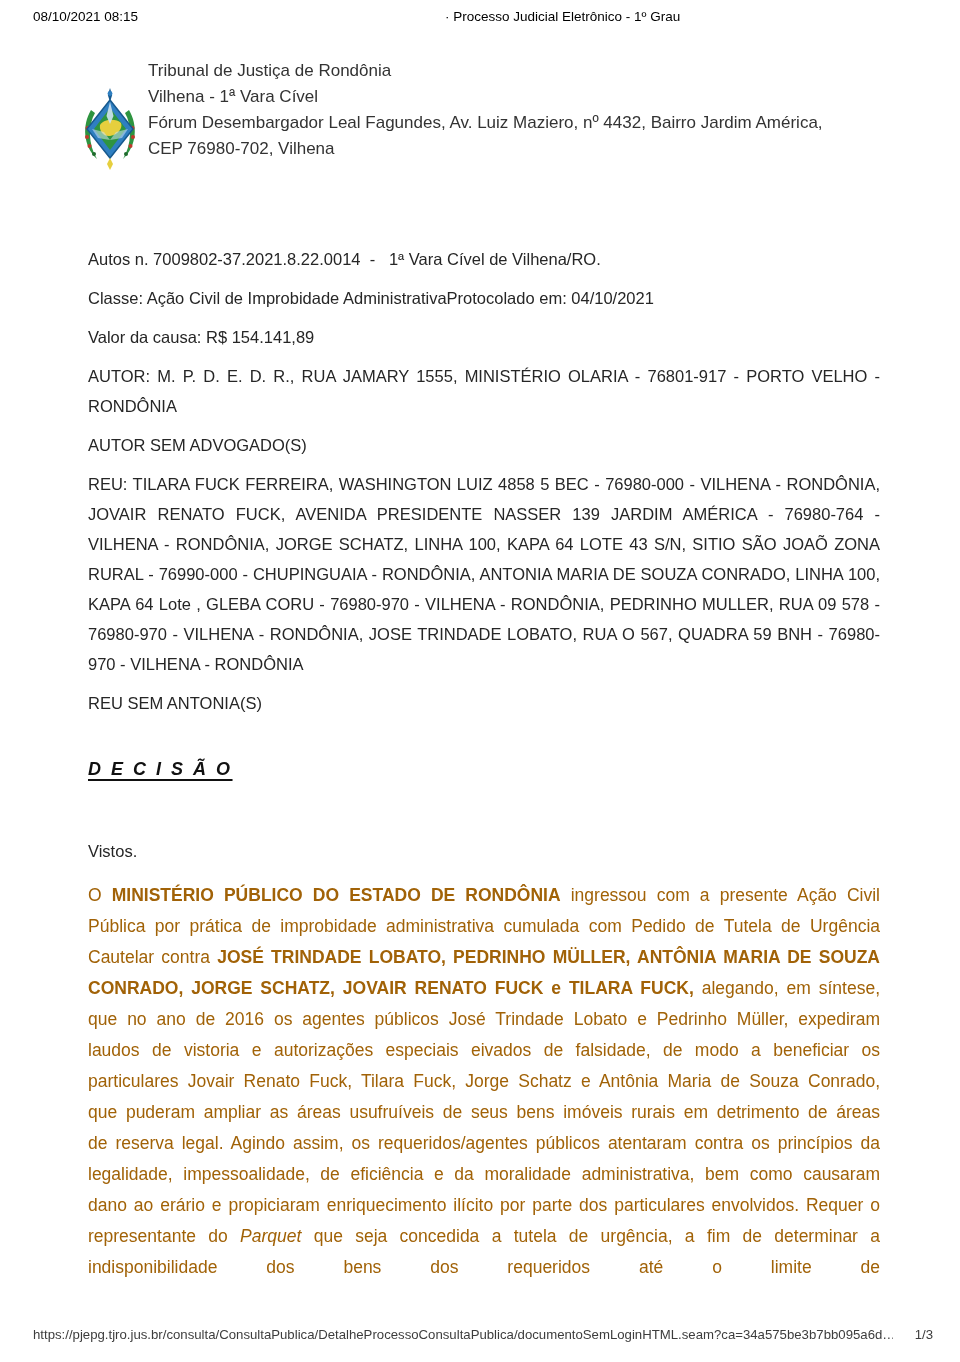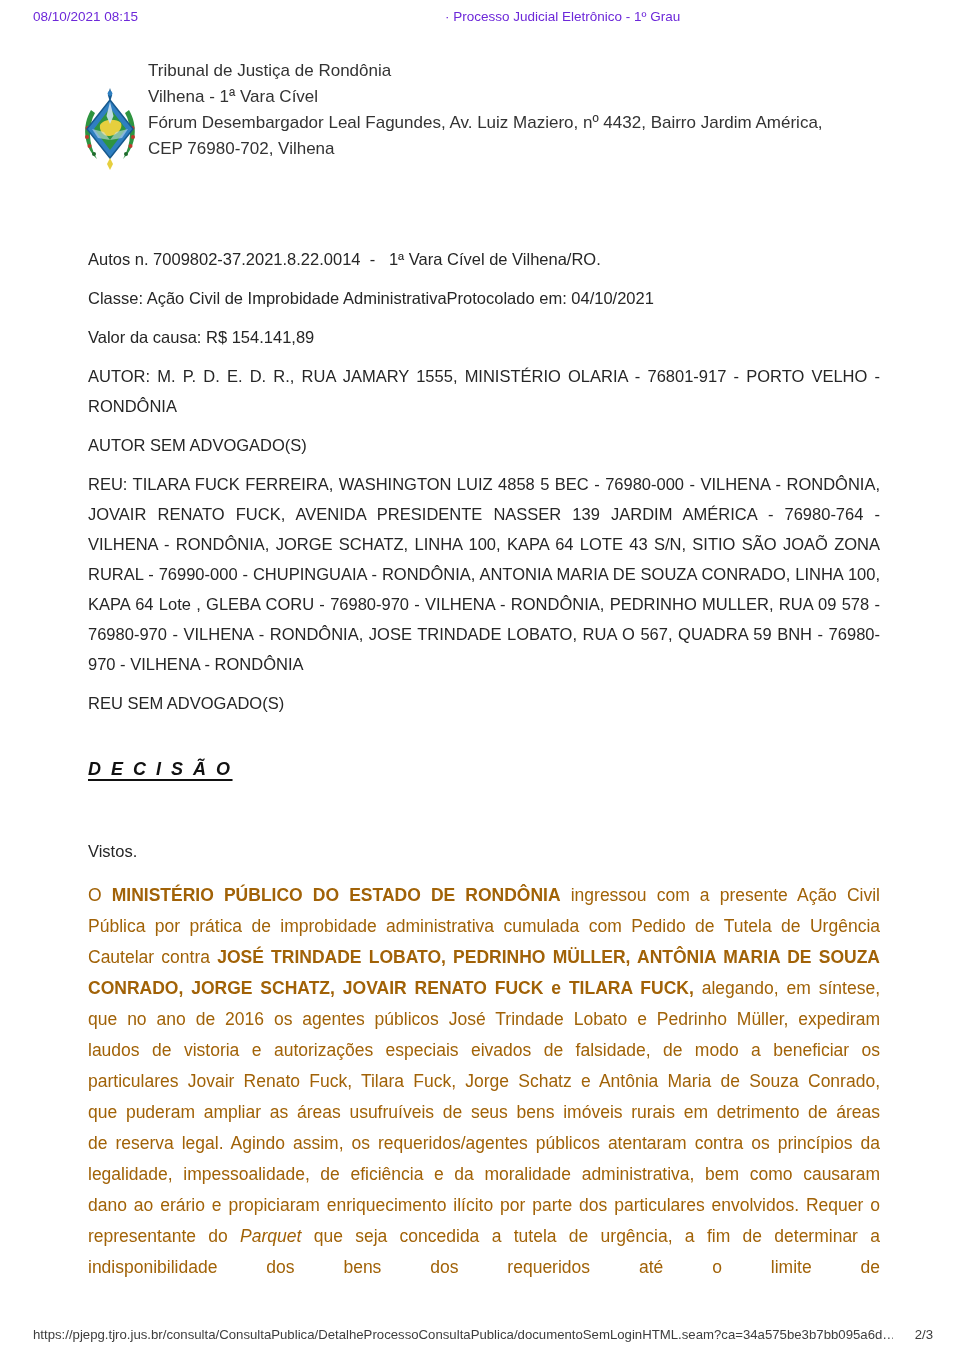--- a/index.html
+++ b/index.html
@@ -2,21 +2,21 @@
 <html><head>
 <meta charset="utf-8">
 <style>
   * { margin:0; padding:0; box-sizing:border-box; }
   html, body { background:#ffffff; }
   body {
     width:960px; height:1362px; position:relative; overflow:hidden;
     font-family:"Liberation Sans","DejaVu Sans",sans-serif;
     color:#222222;
   }
-  .print-meta { position:absolute; font-size:13.5px; color:#6d28d9; white-space:nowrap; }
+  .print-meta { position:absolute; font-size:13.5px; color:#000000; white-space:nowrap; }
   .meta-date  { top:9px;  left:33px; }
   .meta-title { top:9px;  left:445px; }
 
   .court-header { position:absolute; top:58px; left:80px; width:810px; }
   .logo { position:absolute; top:30px; left:0; width:60px; height:82px; }
   .court-lines { margin-left:68px; font-size:17px; line-height:26px; color:#333333; }
   .court-title { font-weight:700; font-size:17.5px; color:#1b1b1b; letter-spacing:.1px; }
 
   .content { position:absolute; left:88px; top:244px; width:792px;
              font-size:16.5px; line-height:30px; color:#262626; }
@@ -90,25 +90,25 @@
   </div>
 </div>
 
 <div class="content">
   <p class="pre">Autos n. 7009802-37.2021.8.22.0014  -   1ª Vara Cível de Vilhena/RO.</p>
   <p>Classe: Ação Civil de Improbidade AdministrativaProtocolado em: 04/10/2021</p>
   <p>Valor da causa: R$ 154.141,89</p>
   <p class="just">AUTOR: M. P. D. E. D. R., RUA JAMARY 1555, MINISTÉRIO OLARIA - 76801-917 - PORTO VELHO - RONDÔNIA</p>
   <p>AUTOR SEM ADVOGADO(S)</p>
   <p class="just">REU: TILARA FUCK FERREIRA, WASHINGTON LUIZ 4858 5 BEC - 76980-000 - VILHENA - RONDÔNIA, JOVAIR RENATO FUCK, AVENIDA PRESIDENTE NASSER 139 JARDIM AMÉRICA - 76980-764 - VILHENA - RONDÔNIA, JORGE SCHATZ, LINHA 100, KAPA 64 LOTE 43 S/N, SITIO SÃO JOAÕ ZONA RURAL - 76990-000 - CHUPINGUAIA - RONDÔNIA, ANTONIA MARIA DE SOUZA CONRADO, LINHA 100, KAPA 64 Lote , GLEBA CORU - 76980-970 - VILHENA - RONDÔNIA, PEDRINHO MULLER, RUA 09 578 - 76980-970 - VILHENA - RONDÔNIA, JOSE TRINDADE LOBATO, RUA O 567, QUADRA 59 BNH - 76980-970 - VILHENA - RONDÔNIA</p>
-  <p>REU SEM ADVOGADO(S)</p>
+  <p>REU SEM ANTONIA(S)</p>
 
   <div class="decision-heading-wrap">
     <span class="decision-heading">D E C I S Ã O</span>
   </div>
   <p class="vistos">Vistos.</p>
   <p class="decision-para"><span>O </span><span style="font-weight: 700;">MINISTÉRIO PÚBLICO DO ESTADO DE RONDÔNIA</span><span> ingressou com a presente Ação Civil Pública por prática de improbidade administrativa cumulada com Pedido de Tutela de Urgência Cautelar contra </span><span style="font-weight: 700;">JOSÉ TRINDADE LOBATO, PEDRINHO MÜLLER, ANTÔNIA MARIA DE SOUZA CONRADO, JORGE SCHATZ, JOVAIR RENATO FUCK e TILARA FUCK,</span><span> alegando, em síntese, que no ano de 2016 os agentes públicos José Trindade Lobato e Pedrinho Müller, expediram laudos de vistoria e autorizações especiais eivados de falsidade, de modo a beneficiar os particulares Jovair Renato Fuck, Tilara Fuck, Jorge Schatz e Antônia Maria de Souza Conrado, que puderam ampliar as áreas usufruíveis de seus bens imóveis rurais em detrimento de áreas de reserva legal. Agindo assim, os requeridos/agentes públicos atentaram contra os princípios da legalidade, impessoalidade, de eficiência e da moralidade administrativa, bem como causaram dano ao erário e propiciaram enriquecimento ilícito por parte dos particulares envolvidos. Requer o representante do </span><span style="font-style: italic;">Parquet</span><span> que seja concedida a tutela de urgência, a fim de determinar a indisponibilidade dos bens dos requeridos até o limite de</span></p>
 </div>
 
 <div class="print-footer">
   <span class="footer-url">https://pjepg.tjro.jus.br/consulta/ConsultaPublica/DetalheProcessoConsultaPublica/documentoSemLoginHTML.seam?ca=34a575be3b7bb095a6d…</span>
-  <span class="footer-page">2/3</span>
+  <span class="footer-page">1/3</span>
 </div>
 
 </body></html>

